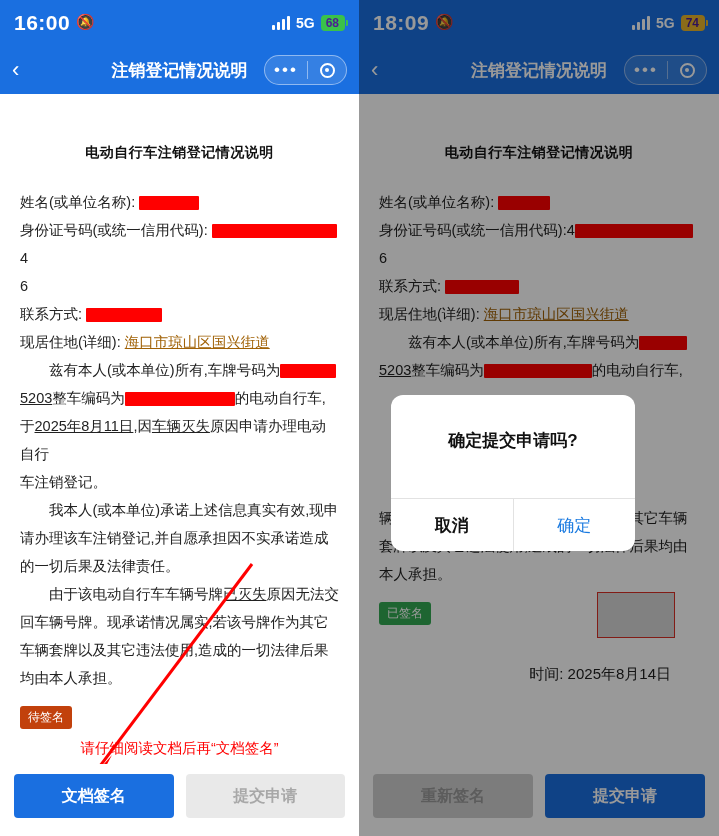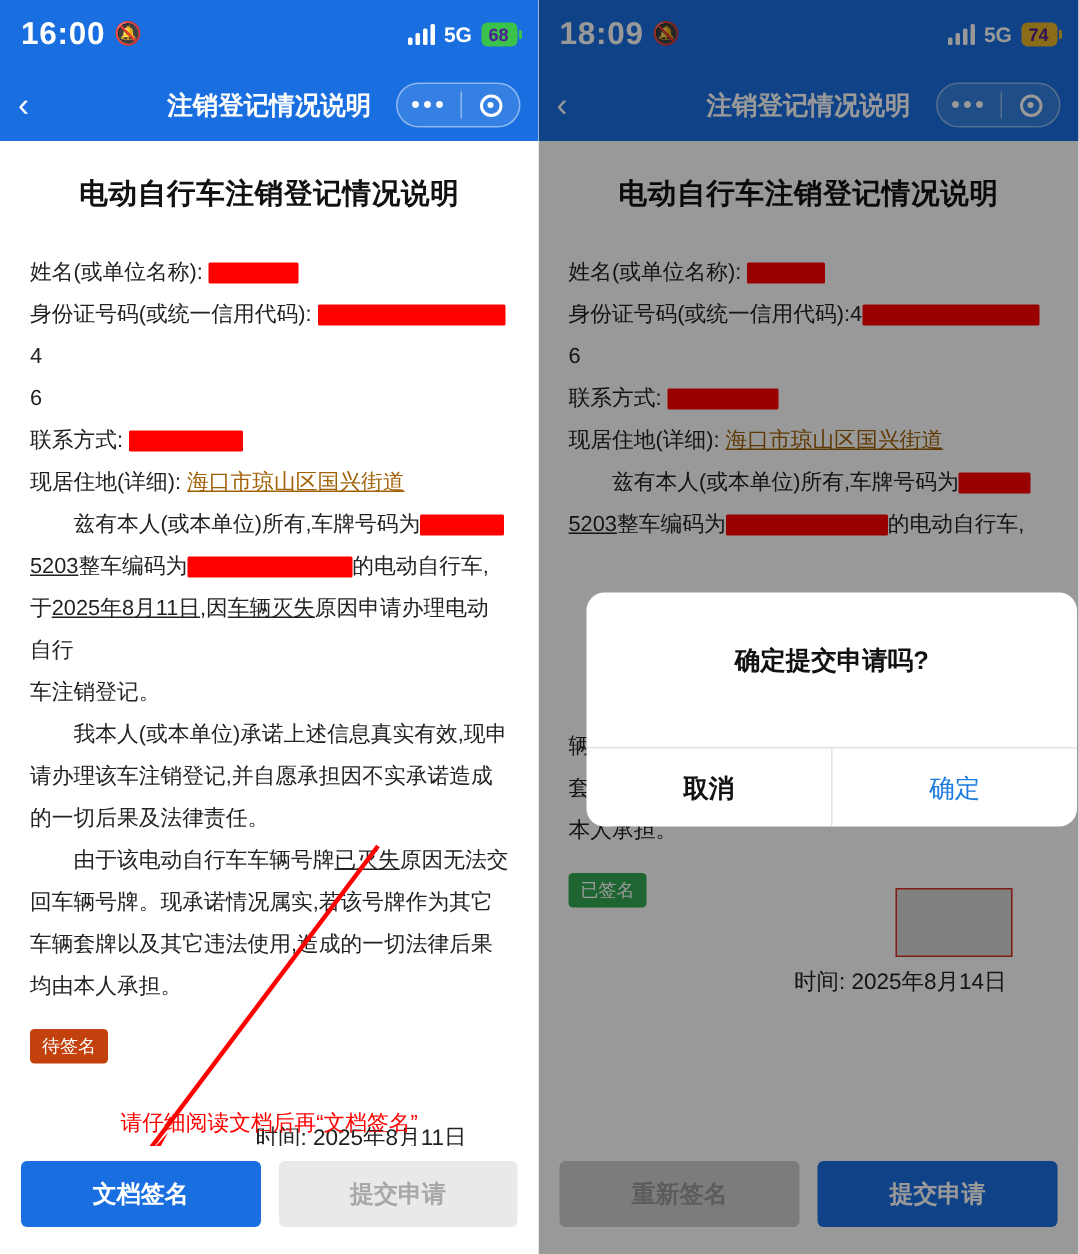--- a/index.html
+++ b/index.html
@@ -67,22 +67,22 @@
   .ring:after { content:""; position:absolute; left:3.5px; top:3.5px; width:4px;height:4px;background:#fff;border-radius:50%; }
 
   
   .doc {
     position: relative;
     padding: 22px 20px 0 20px;
     height: calc(836px - 46px - 48px);
     background: #fff;
   }
   .doc-title {
-    text-align: center; font-size: 19px; font-weight: bold;
-    color: #111; margin-bottom: 26px; letter-spacing: .5px;
+    text-align: center; font-size: 14px; font-weight: bold;
+    color: #111; margin-bottom: 26px; letter-spacing: .5px; margin-top: 28px;
   }
   .line { font-size: 14.5px; color: #222; line-height: 28px; }
   .indent { text-indent: 2em; }
   .redact {
     display: inline-block; background: #ff0000; height: 14px;
     vertical-align: middle; border-radius: 1px;
   }
   .u { text-decoration: underline; }
   .blue { color: #a16207; }
 
@@ -126,21 +126,21 @@
   .btn.ghost { background: #e9e9e9; color: #a8a8a8; }
   .btn.ghost2 { background: #cfcfcf; color: #9a9a9a; }
 
   
   .dim-overlay {
     position: absolute; left: 0; top: 0; width: 100%; height: 100%;
     background: rgba(0,0,0,.40); z-index: 5;
   }
   .modal {
     position: absolute; z-index: 6;
-    left: 32px; top: 395px; width: 327px;
+    left: 32px; top: 395px; width: 244px;
     background: #fff; border-radius: 12px; overflow: hidden;
     text-align: center;
   }
   .modal-title {
     font-size: 17px; color: #111; font-weight: bold;
     padding: 34px 10px 30px 10px;
   }
   .modal-actions { display: flex; border-top: 1px solid #e2e2e2; margin-top: 16px; }
   .modal-btn {
     flex: 1; height: 52px; display: flex; align-items: center; justify-content: center;

